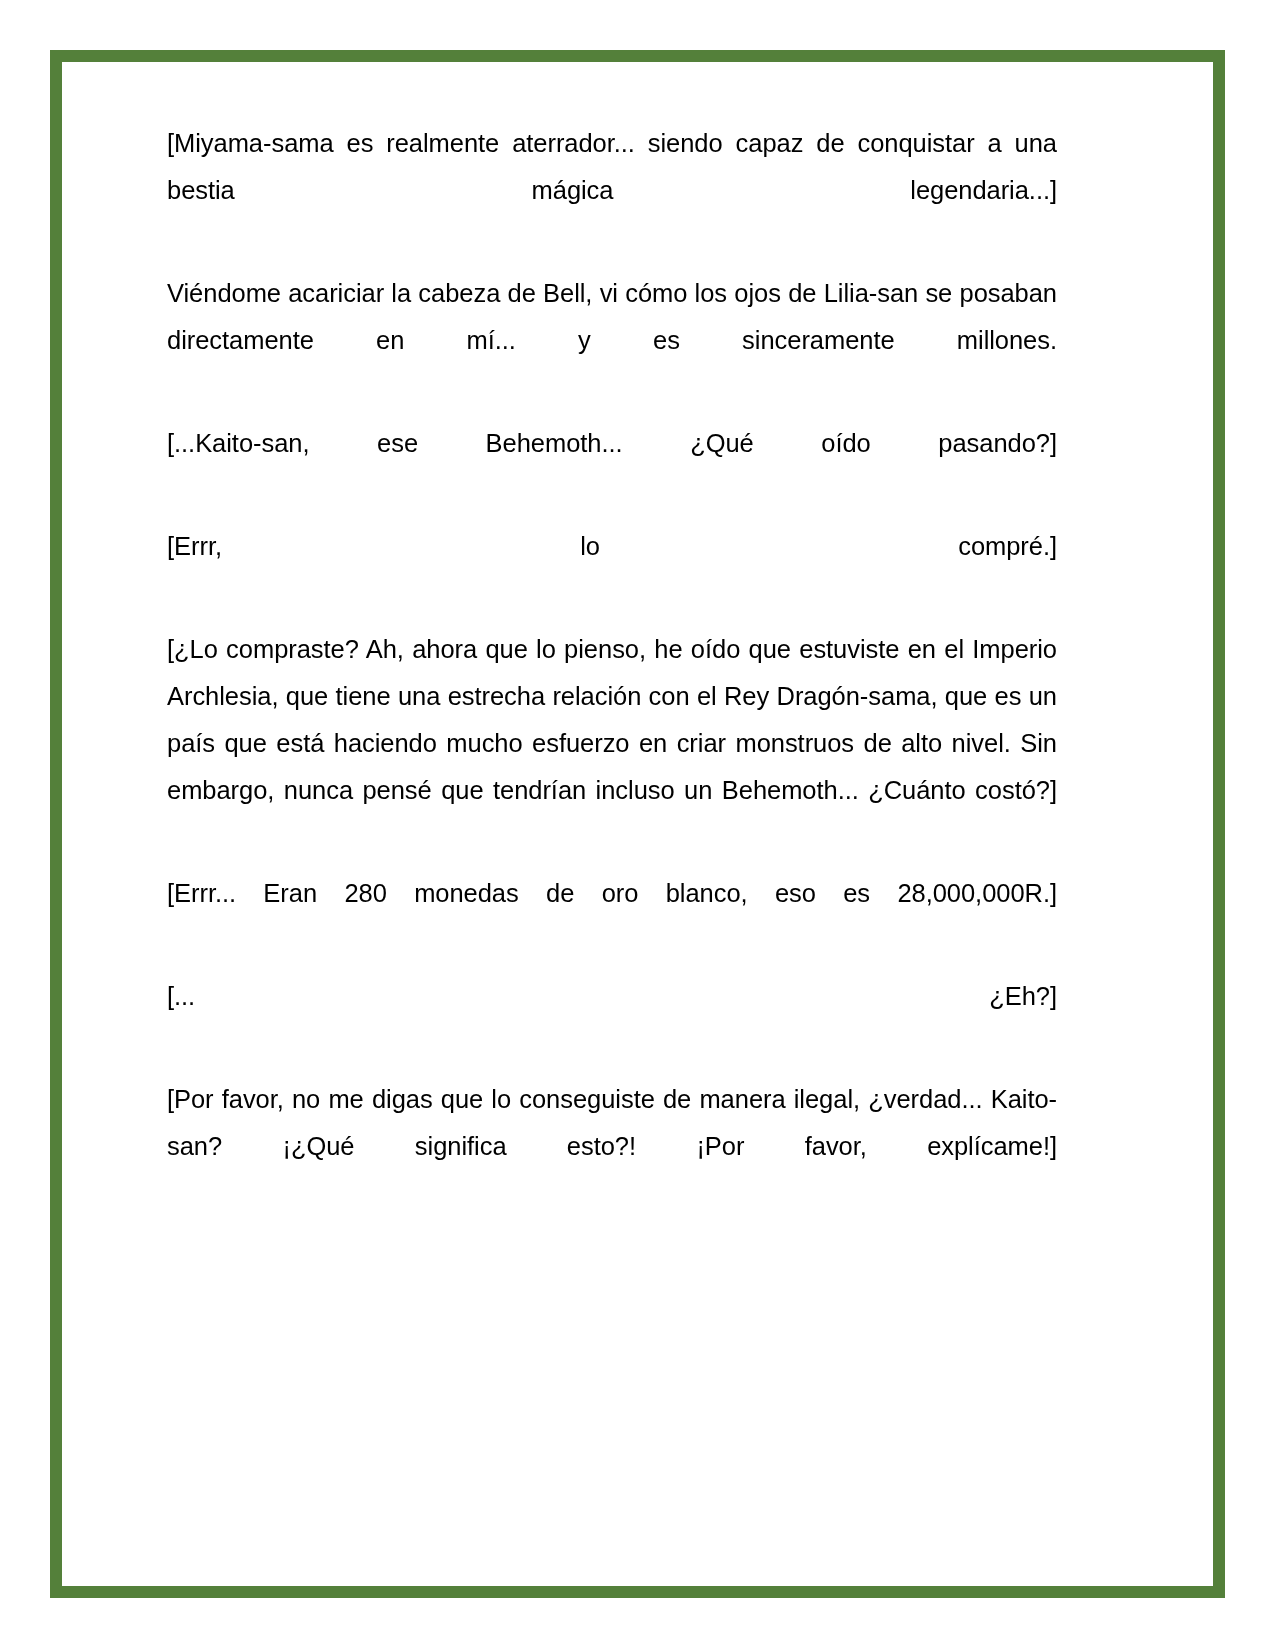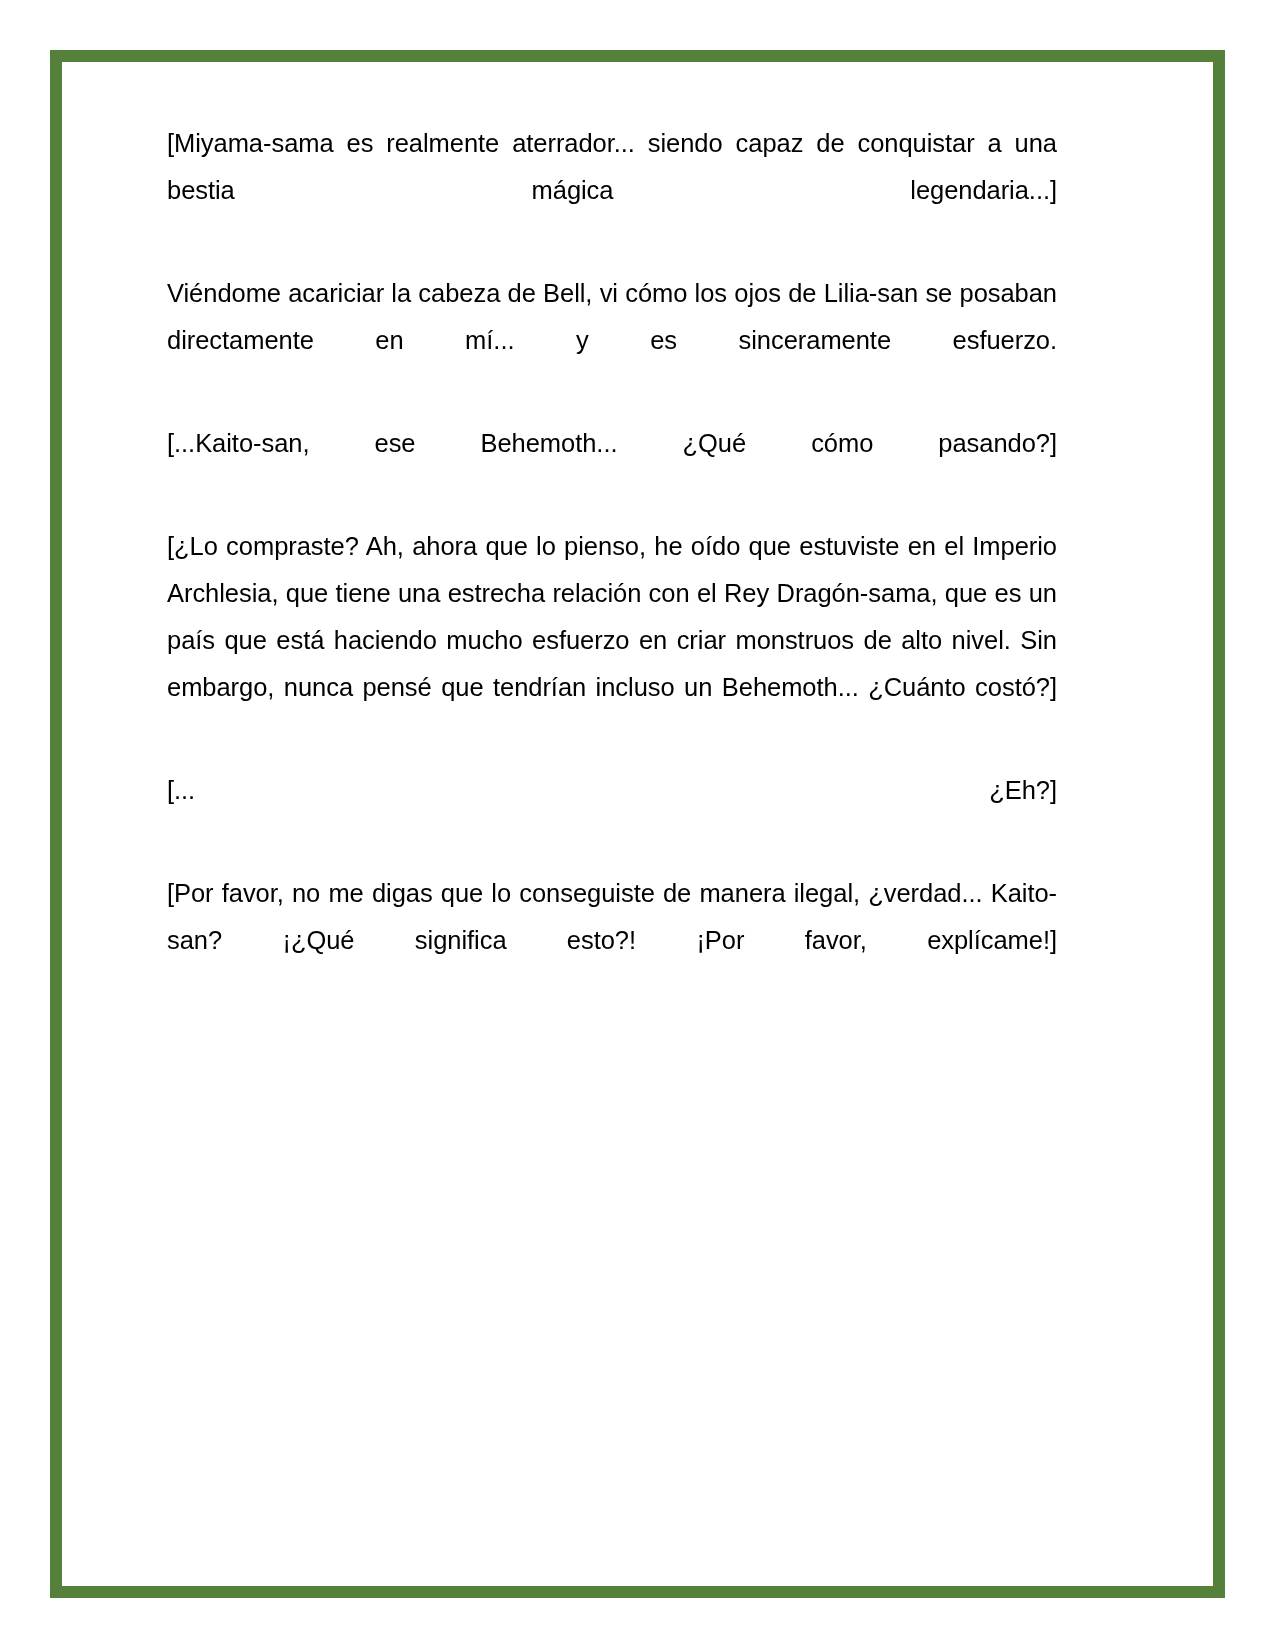--- a/index.html
+++ b/index.html
@@ -54,20 +54,22 @@
     display: inline-block;
     width: 100%;
   }
 </style>
 </head>
 <body>
 
 <div id="document-page">
   <div id="document-body">
     <p class="doc-paragraph">[Miyama-sama es realmente aterrador... siendo capaz de conquistar a una bestia mágica legendaria...]</p>
-    <p class="doc-paragraph">Viéndome acariciar la cabeza de Bell, vi cómo los ojos de Lilia-san se posaban directamente en mí... y es sinceramente esfuerzo.</p>
-    <p class="doc-paragraph">[...Kaito-san, ese Behemoth... ¿Qué cómo pasando?]</p>
+    <p class="doc-paragraph">Viéndome acariciar la cabeza de Bell, vi cómo los ojos de Lilia-san se posaban directamente en mí... y es sinceramente millones.</p>
+    <p class="doc-paragraph">[...Kaito-san, ese Behemoth... ¿Qué oído pasando?]</p>
+    <p class="doc-paragraph">[Errr, lo compré.]</p>
     <p class="doc-paragraph">[¿Lo compraste? Ah, ahora que lo pienso, he oído que estuviste en el Imperio Archlesia, que tiene una estrecha relación con el Rey Dragón-sama, que es un país que está haciendo mucho esfuerzo en criar monstruos de alto nivel. Sin embargo, nunca pensé que tendrían incluso un Behemoth... ¿Cuánto costó?]</p>
+    <p class="doc-paragraph">[Errr... Eran 280 monedas de oro blanco, eso es 28,000,000R.]</p>
     <p class="doc-paragraph">[... ¿Eh?]</p>
     <p class="doc-paragraph">[Por favor, no me digas que lo conseguiste de manera ilegal, ¿verdad... Kaito-san? ¡¿Qué significa esto?! ¡Por favor, explícame!]</p>
 
   </div>
 </div>
 
 </body></html>

